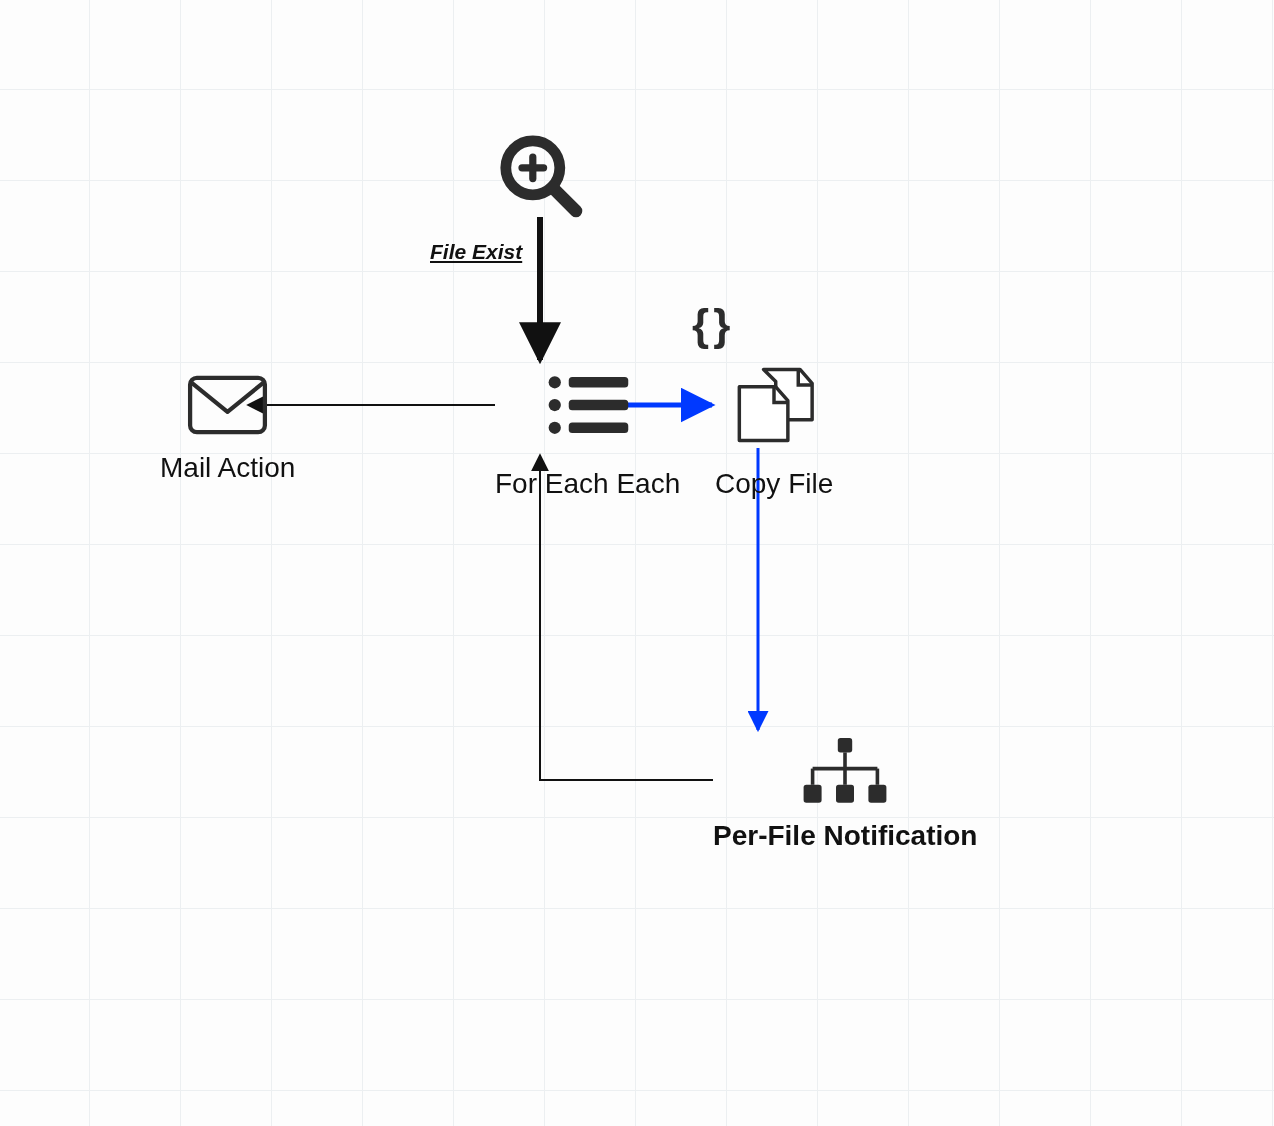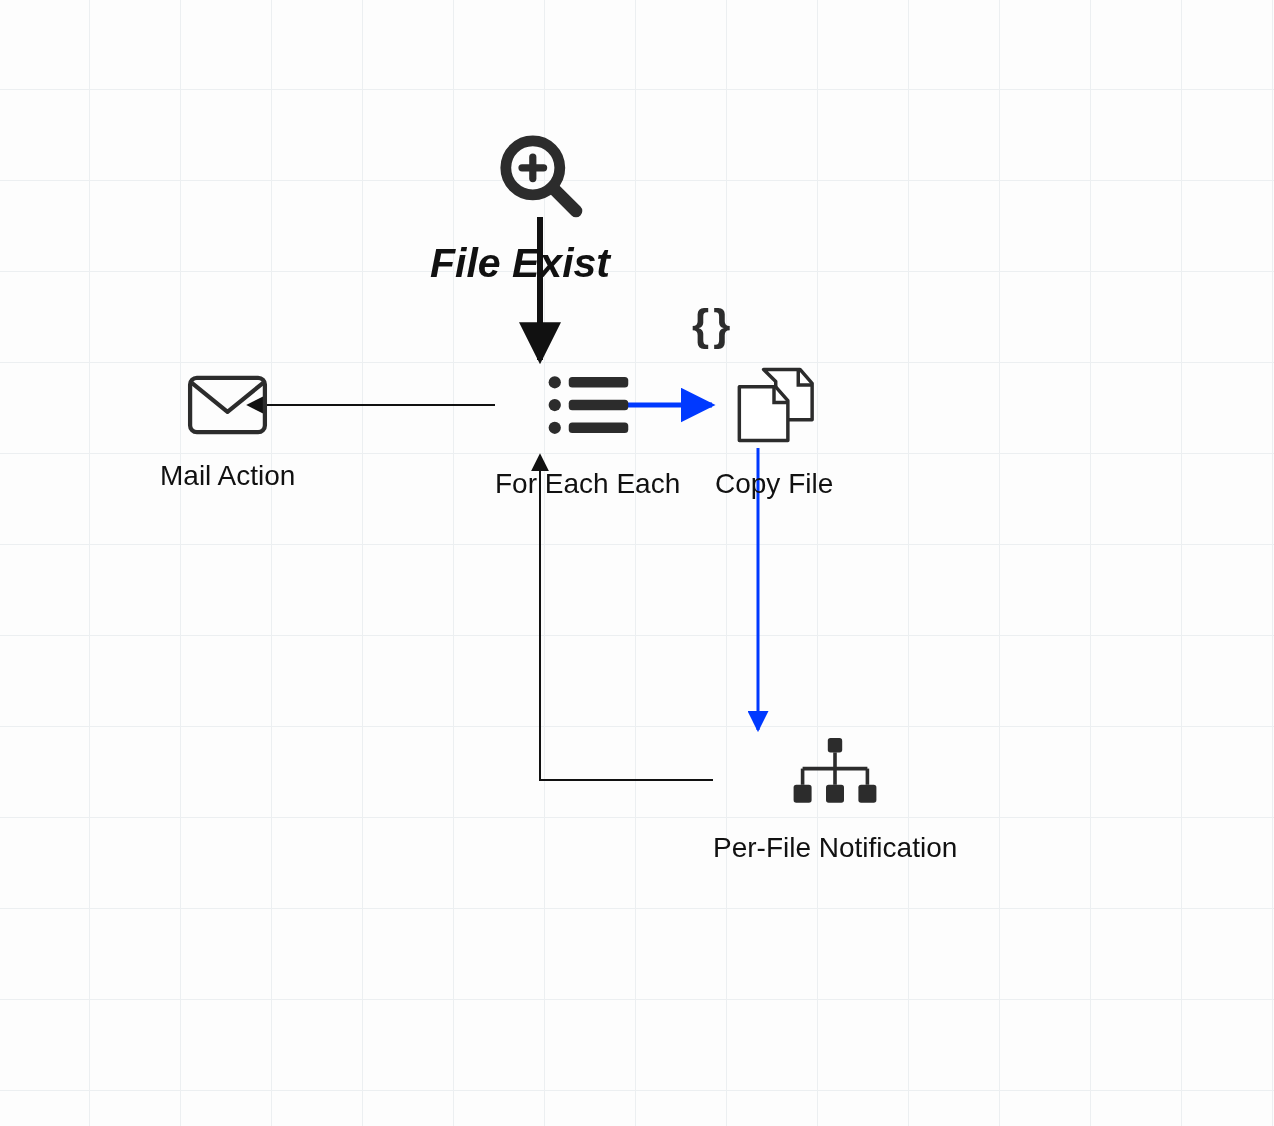--- a/index.html
+++ b/index.html
@@ -32,25 +32,26 @@
       align-items: center;
     }
     .node-label {
       font-size: 28px;
       color: #111;
       white-space: nowrap;
       margin-top: 10px;
     }
     .trigger-label {
       position: absolute;
-      font-size: 41px;
+      font-size: 21px;
       font-weight: 700;
       font-style: italic;
       color: #111;
       white-space: nowrap;
+      text-decoration: underline;
     }
     .json-badge {
       position: absolute;
       font-size: 44px;
       font-weight: 700;
       color: #2c2c2c;
       white-space: nowrap;
     }
     svg.edges {
       position: absolute;
@@ -110,21 +111,21 @@
       <rect x="28" y="60" width="68" height="12" rx="4" fill="#2c2c2c"></rect>
     </svg>
     <div class="node-label" style="margin-top:28px;">For Each Each</div>
   </div>
 
   <div class="node" style="left:160px; top:370px;">
     <svg width="85" height="70" viewBox="0 0 100 80">
       <rect x="6" y="8" width="88" height="64" rx="8" fill="none" stroke="#2c2c2c" stroke-width="5"></rect>
       <polyline points="8,14 50,48 92,14" fill="none" stroke="#2c2c2c" stroke-width="5" stroke-linejoin="round"></polyline>
     </svg>
-    <div class="node-label" style="margin-top:20px;">Mail Action</div>
+    <div class="node-label" style="margin-top:12px;">Mail Action</div>
   </div>
 
   <div class="node" style="left:715px; top:366px;">
     <svg width="90" height="78" viewBox="0 0 100 90">
 
       <path d="M38 4 H80 L94 20 V62 H52 V18 Z" fill="#fff" stroke="#2c2c2c" stroke-width="4" stroke-linejoin="round"></path>
       <path d="M78 4 L78 22 L94 22" fill="none" stroke="#2c2c2c" stroke-width="4"></path>
 
       <path d="M10 24 H52 L66 40 V86 H10 Z" fill="#fff" stroke="#2c2c2c" stroke-width="4" stroke-linejoin="round"></path>
       <path d="M50 24 L50 42 L66 42" fill="none" stroke="#2c2c2c" stroke-width="4"></path>
@@ -139,16 +140,16 @@
       <rect x="42" y="2" width="16" height="16" rx="3" fill="#2c2c2c"></rect>
       <line x1="50" y1="18" x2="50" y2="36" stroke="#2c2c2c" stroke-width="4"></line>
       <line x1="14" y1="36" x2="86" y2="36" stroke="#2c2c2c" stroke-width="4"></line>
       <line x1="14" y1="36" x2="14" y2="54" stroke="#2c2c2c" stroke-width="4"></line>
       <line x1="50" y1="36" x2="50" y2="54" stroke="#2c2c2c" stroke-width="4"></line>
       <line x1="86" y1="36" x2="86" y2="54" stroke="#2c2c2c" stroke-width="4"></line>
       <rect x="4" y="54" width="20" height="20" rx="3" fill="#2c2c2c"></rect>
       <rect x="40" y="54" width="20" height="20" rx="3" fill="#2c2c2c"></rect>
       <rect x="76" y="54" width="20" height="20" rx="3" fill="#2c2c2c"></rect>
     </svg>
-    <div class="node-label" style="margin-top:20px;">Per-File Notification</div>
+    <div class="node-label" style="margin-top:8px;font-weight:bold;">Per-File Notification</div>
   </div>
 
 </div>
 
 </body></html>

